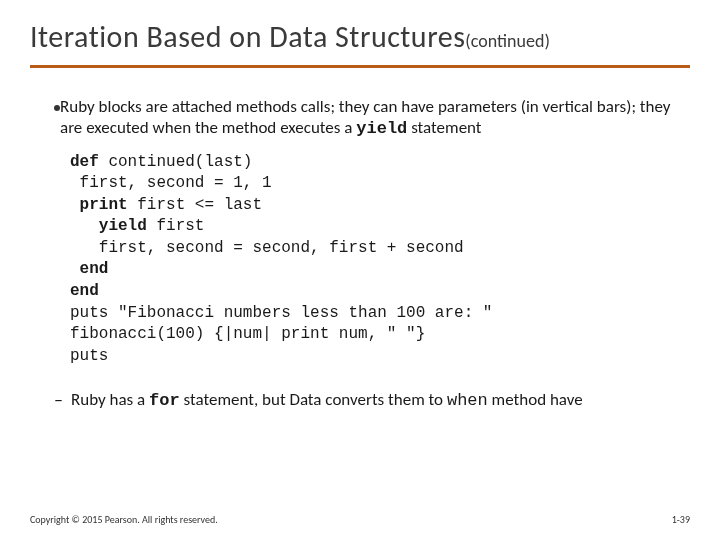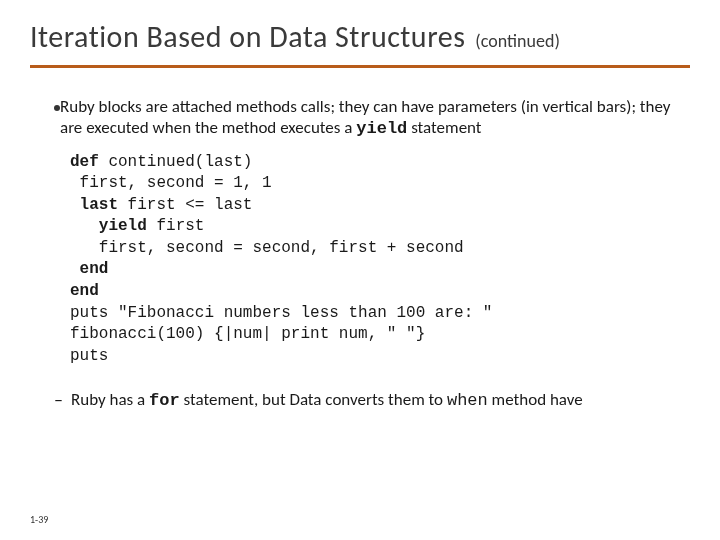--- a/index.html
+++ b/index.html
@@ -13,21 +13,20 @@
   }
   .slide {
     width: 100%;
     height: 100%;
     padding: 18px 30px 0 30px;
     position: relative;
   }
   .title-row {
     display: flex;
     align-items: baseline;
-    gap: 10px;
     margin-bottom: 10px;
   }
   .title {
     font-size: 30px;
     font-weight: 400;
     color: #3a3a3a;
     letter-spacing: 0.5px;
   }
   .subtitle {
     font-size: 18px;
@@ -109,35 +108,36 @@
 
     <div class="bullet-item">
       <div class="bullet-dot"></div>
       <div class="bullet-text">
         <span>Ruby blocks are attached methods calls; they can have parameters (in vertical bars); they are executed when the method executes a </span><span class="mono bold">yield</span><span> statement</span>
       </div>
     </div>
 
     <div class="code-block"><span class="bold">def</span><span> continued(last)</span>
 <span> first, second = 1, 1</span>
-<span> </span><span class="bold">last</span><span> first &lt;= last</span>
+<span> </span><span class="bold">print</span><span> first &lt;= last</span>
 <span>   </span><span class="bold">yield</span><span> first</span>
 <span>   first, second = second, first + second</span>
 <span> </span><span class="bold">end</span>
 <span class="bold">end</span>
 <span>puts "Fibonacci numbers less than 100 are: "</span>
 <span>fibonacci(100) {|num| print num, " "}</span>
 <span>puts</span></div>
 
     <div class="sub-item">
       <div class="dash">–</div>
       <div class="bullet-text">
         <span>Ruby has a </span><span class="mono bold">for</span><span> statement, but Data converts them to </span><span class="mono">when</span><span> method have</span>
       </div>
     </div>
 
   </div>
 
   <div class="footer">
+    <div>Copyright © 2015 Pearson. All rights reserved.</div>
     <div>1-39</div>
   </div>
 
 </div>
 
 </body></html>

